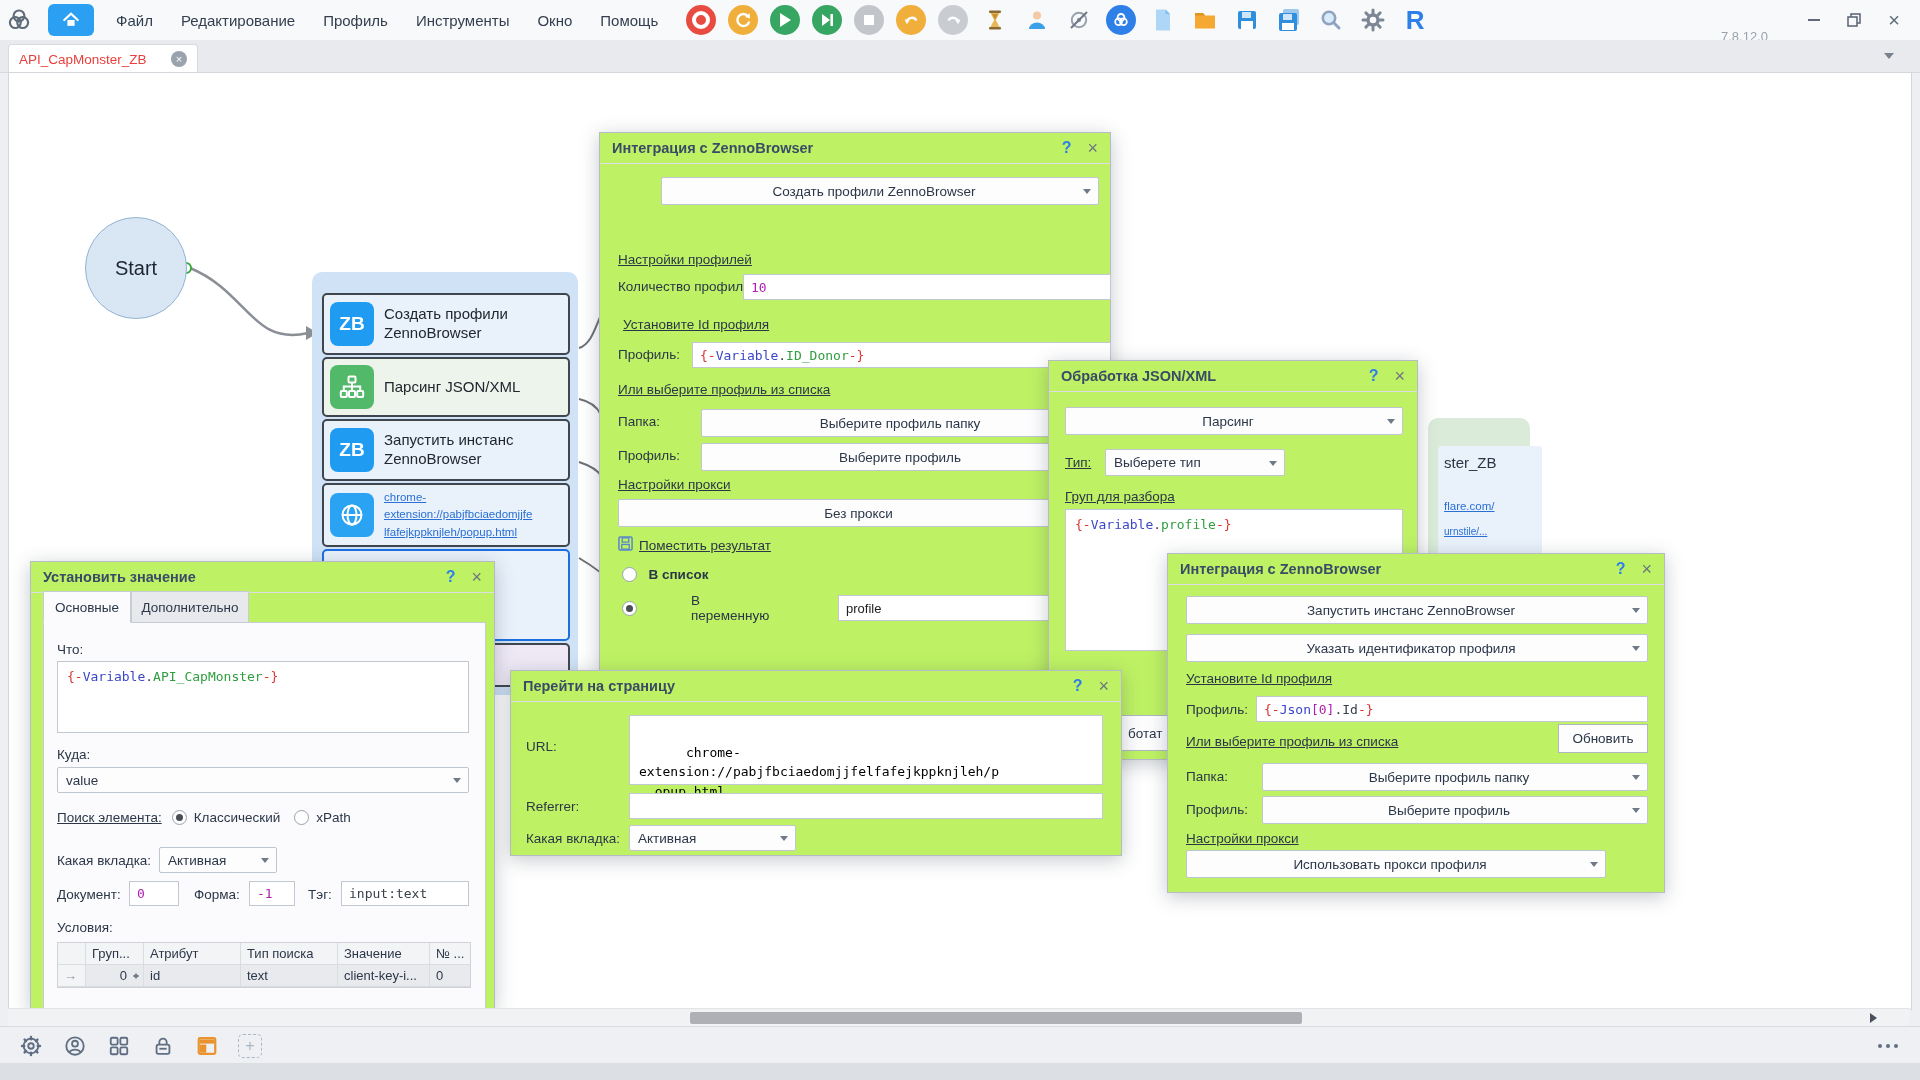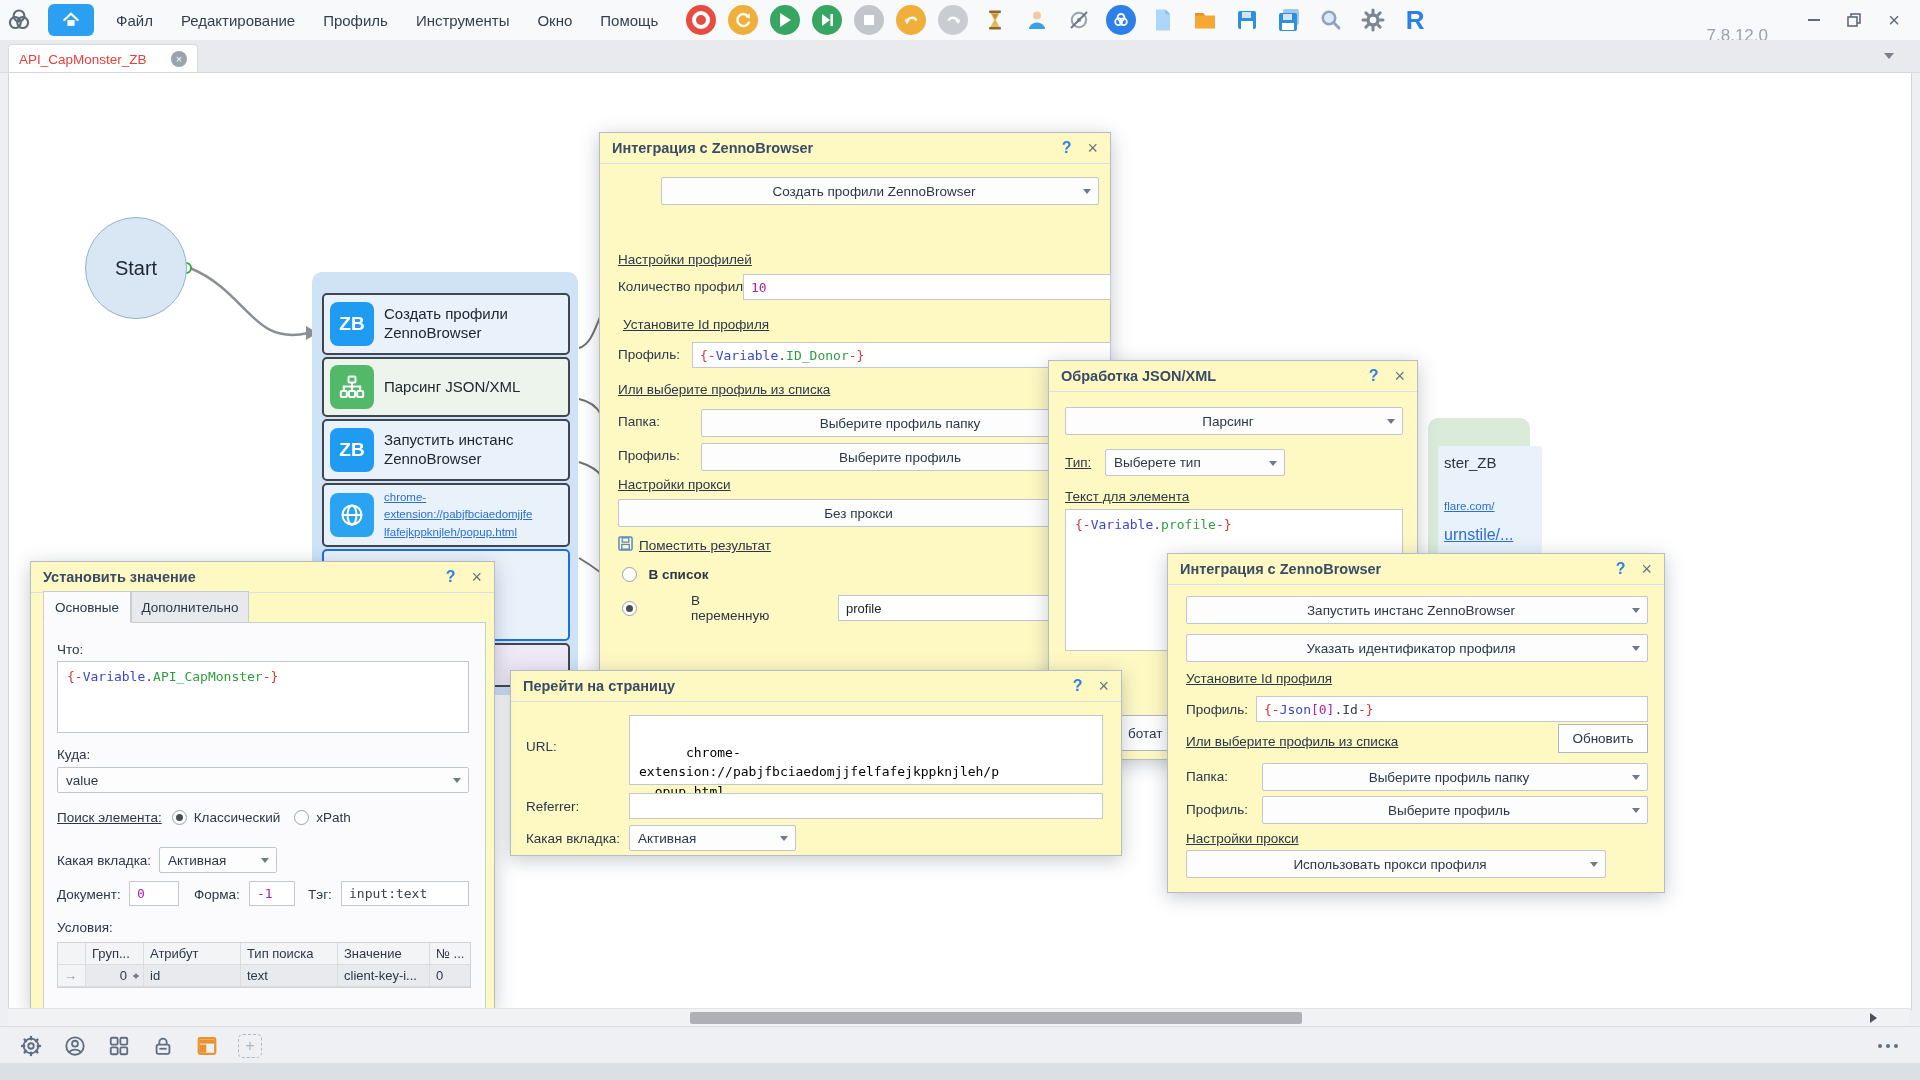--- a/index.html
+++ b/index.html
@@ -31,21 +31,21 @@
           display:flex;align-items:center;gap:10px;padding:0 6px;box-sizing:border-box;}
   .fblock.sel{border-color:#1d6fe0;}
   .bicon{width:44px;height:44px;border-radius:8px;flex:0 0 auto;display:flex;align-items:center;justify-content:center;
          color:#fff;font-weight:bold;font-size:19px;}
   .blabel{font-size:15px;color:#20272f;line-height:1.25;}
   .link-lbl{white-space:pre-line;word-break:break-all;text-decoration:underline;color:#2a6fd4;
             font-size:11.5px;line-height:1.5;}
   .green-block{position:absolute;left:1428px;top:418px;width:102px;height:145px;background:#daecd9;
                border-radius:10px;z-index:2;}
   
-  .dlg{position:absolute;background:#fef9c3;border:1px solid #b6bcc7;box-shadow:0 4px 18px rgba(50,60,80,.28);box-sizing:border-box;}
+  .dlg{position:absolute;background:#bef264;border:1px solid #b6bcc7;box-shadow:0 4px 18px rgba(50,60,80,.28);box-sizing:border-box;}
   .dlg-title{height:30px;display:flex;align-items:center;padding:0 12px;font-weight:bold;font-size:14.5px;
              color:#3a4b66;border-bottom:1px solid #dbdee4;}
   .dlg-help{color:#2e7fe8;font-weight:bold;margin-left:auto;font-size:16px;}
   .dlg-close{color:#6b7482;font-size:18px;margin-left:16px;font-weight:normal;}
   .dd{position:absolute;background:#fdfdfe;border:1px solid #bfc6d0;border-radius:2px;font-size:13.5px;color:#2b3748;
       display:flex;align-items:center;justify-content:center;padding:0 20px 0 8px;box-sizing:border-box;}
   .dd.left{justify-content:flex-start;}
   .dd::after{content:"";position:absolute;right:7px;top:50%;margin-top:-2px;
              border:4px solid transparent;border-top:5px solid #6f7a88;}
   .btn{position:absolute;background:#fdfdfe;border:1px solid #aeb6c2;font-size:13.5px;color:#2b3748;
@@ -215,21 +215,21 @@
             <line x1="4.9" y1="4.9" x2="7" y2="7" stroke-width="3"></line>
             <line x1="17" y1="17" x2="19.1" y2="19.1" stroke-width="3"></line>
             <line x1="17" y1="7" x2="19.1" y2="4.9" stroke-width="3"></line>
             <line x1="4.9" y1="19.1" x2="7" y2="17" stroke-width="3"></line>
           </g>
         </svg>
     </span>
     <span class="tbi" style="font-weight:bold;font-size:26px;color:#2e7fe8;">R</span>
 
     <span style="flex:1;"></span>
-    <span style="color:#9aa2ad;font-size:17px;margin-right:26px;margin-top:32px;">7.8.12.0</span>
+    <span style="color:#9aa2ad;font-size:13px;margin-right:26px;margin-top:32px;">7.8.12.0</span>
     <span class="winbtn">
         <span style="width:12px;height:2px;background:#5f6b78;display:block;"></span>
       </span>
     <span class="winbtn">
       <svg width="14" height="14" viewBox="0 0 14 14">
           <rect x="4" y="1" width="9" height="9" fill="none" stroke="#5f6b78" stroke-width="1.6"></rect>
           <rect x="1" y="4" width="9" height="9" fill="#f8f9fb" stroke="#5f6b78" stroke-width="1.6"></rect>
         </svg>
     </span>
     <span class="winbtn" style="font-size:20px;margin-right:6px;">×</span>
@@ -305,21 +305,21 @@
           </svg>
       </span>
     </div>
     <div class="fblock" style="top:371px;height:44px;background:#efe9f6;"></div>
   </div>
 
   <div class="green-block">
     <div class="abs" style="left:10px;top:28px;width:104px;height:112px;background:#e9f2fb;border-radius:4px;"></div>
     <div class="abs" style="left:16px;top:36px;font-size:15px;color:#2a3442;">ster_ZB</div>
     <div class="abs" style="left:16px;top:82px;font-size:11.5px;color:#2a6fd4;text-decoration:underline;">flare.com/</div>
-    <div class="abs" style="left:16px;top:108px;font-size:16px;color:#2a6fd4;text-decoration:underline;">urnstile/...</div>
+    <div class="abs" style="left:16px;top:108px;font-size:10px;color:#2a6fd4;text-decoration:underline;">urnstile/...</div>
   </div>
 
   <div class="dlg" style="left:599px;top:132px;width:512px;height:545px;z-index:10;">
     <div class="dlg-title">
       <span>Интеграция с ZennoBrowser</span>
       <span class="dlg-help">?</span>
       <span class="dlg-close">×</span>
     </div>
     <div class="dd" style="left:61px;top:44px;width:438px;height:28px;">
       <span>Создать профили ZennoBrowser</span>
@@ -381,21 +381,21 @@
       <span class="dlg-help">?</span>
       <span class="dlg-close">×</span>
     </div>
     <div class="dd" style="left:16px;top:46px;width:338px;height:28px;">
       <span>Парсинг</span>
       </div>
     <div class="ul-lbl" style="left:16px;top:94px;">Тип:</div>
     <div class="dd left" style="left:56px;top:88px;width:180px;height:27px;">
       <span>Выберете тип</span>
       </div>
-    <div class="ul-lbl" style="left:16px;top:128px;">Текст для элемента</div>
+    <div class="ul-lbl" style="left:16px;top:128px;">Груп для разбора</div>
     <div class="ta code" style="left:16px;top:148px;width:338px;height:142px;">
       <span class="c-r">{-</span><span class="c-b">Variable</span><span class="c-d">.</span><span class="c-g">profile</span><span class="c-r">-}</span></div>
     <div class="btn" style="left:16px;top:354px;width:338px;height:36px;justify-content:flex-start;padding-left:62px;">
       <span>ботат</span>
       </div>
   </div>
 
   <div class="dlg" style="left:510px;top:670px;width:612px;height:186px;z-index:30;">
     <div class="dlg-title">
       <span>Перейти на страницу</span>

